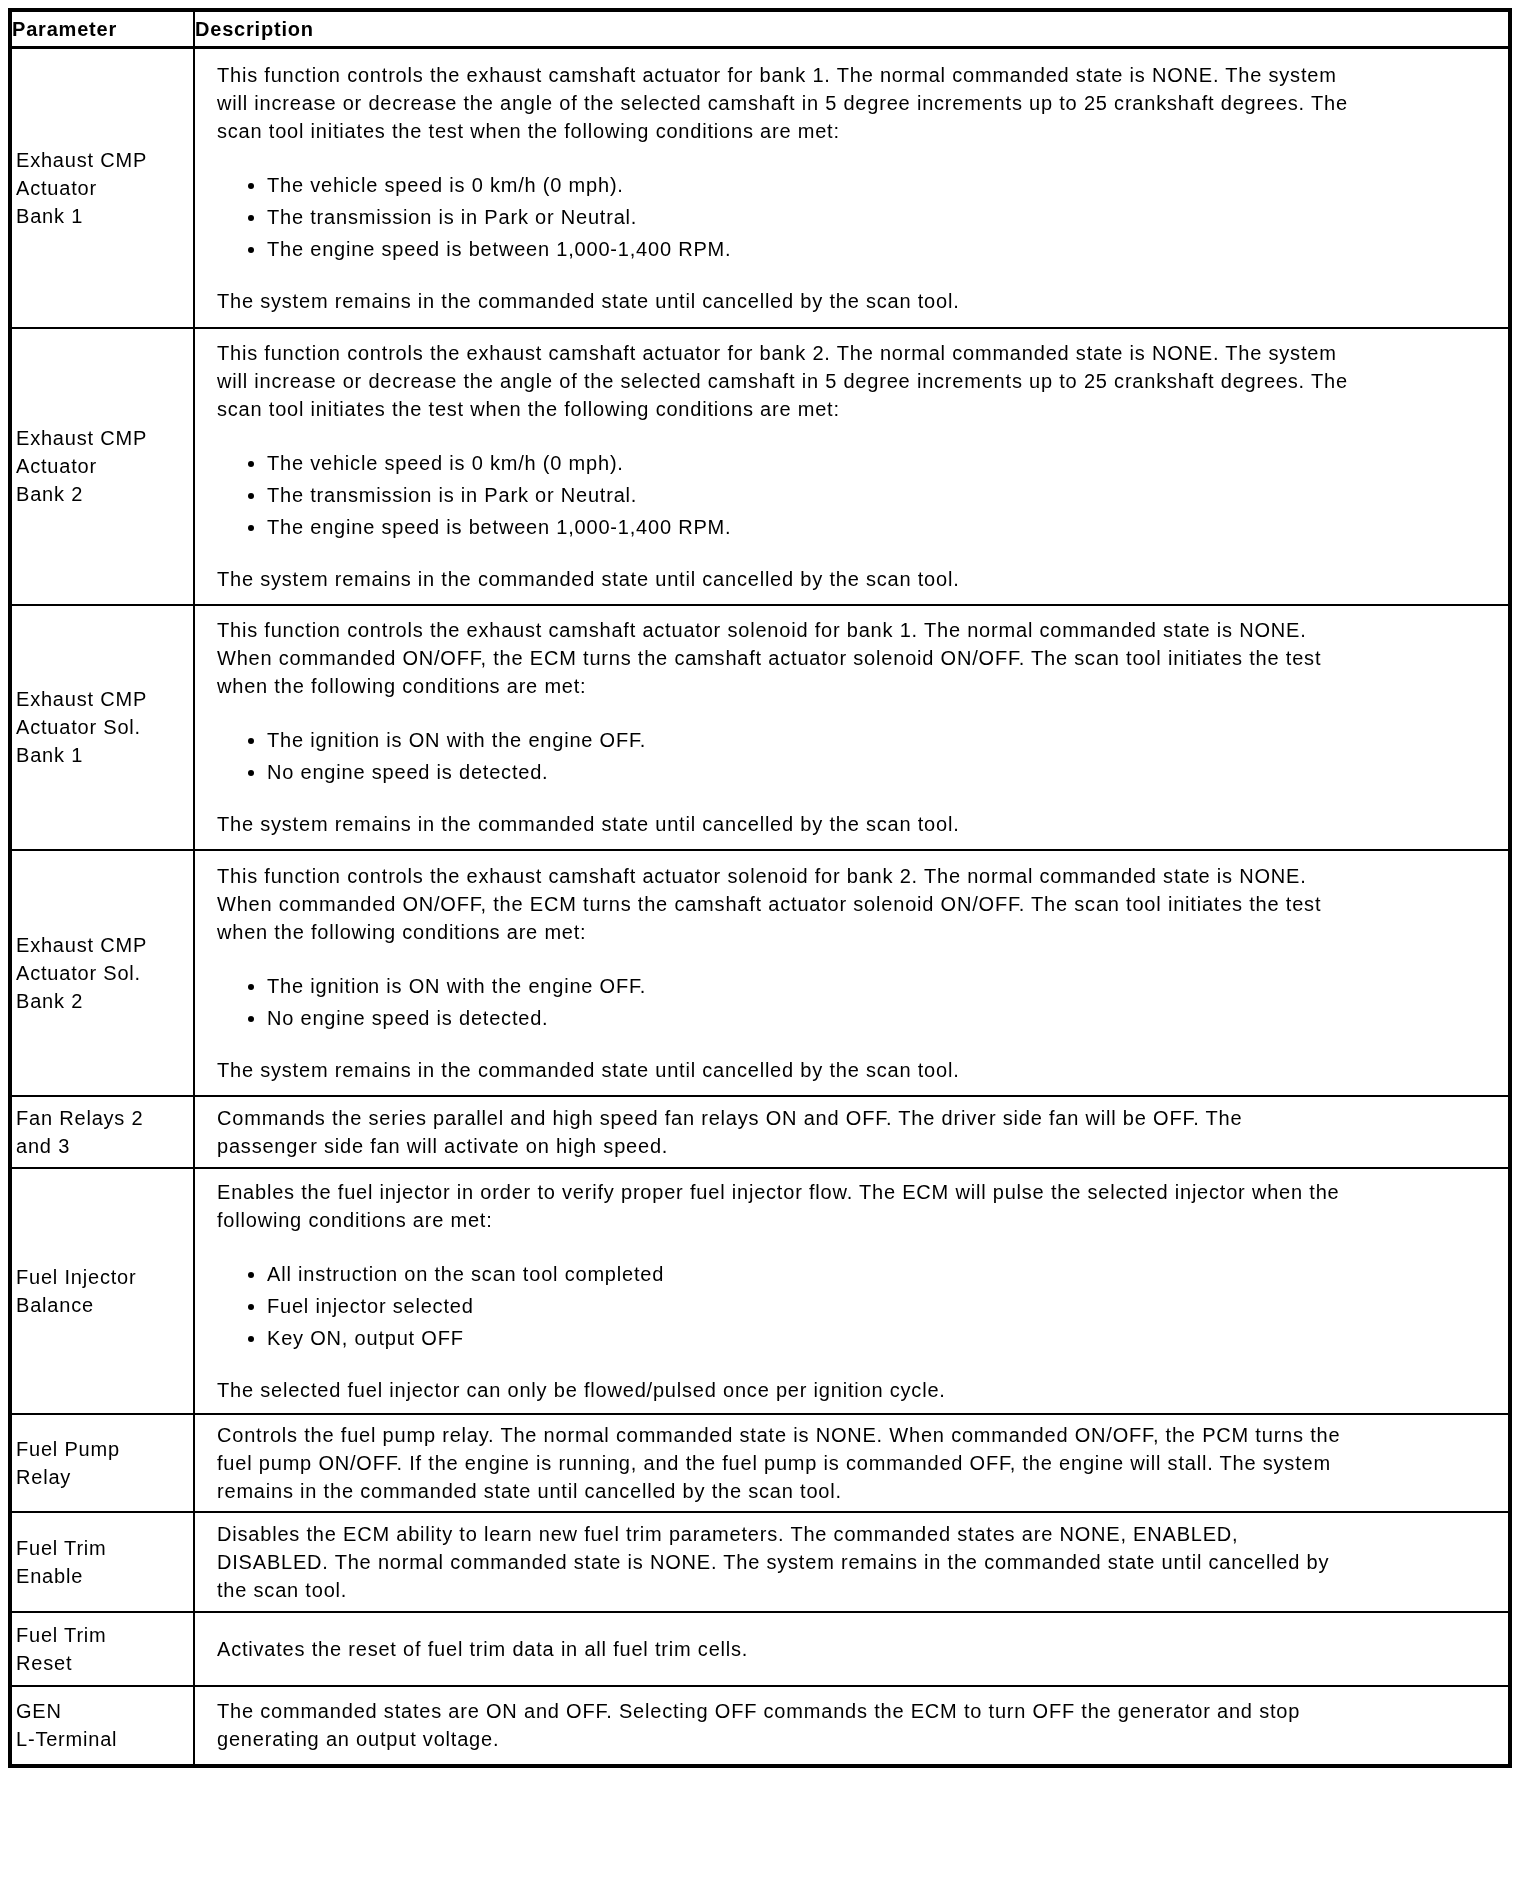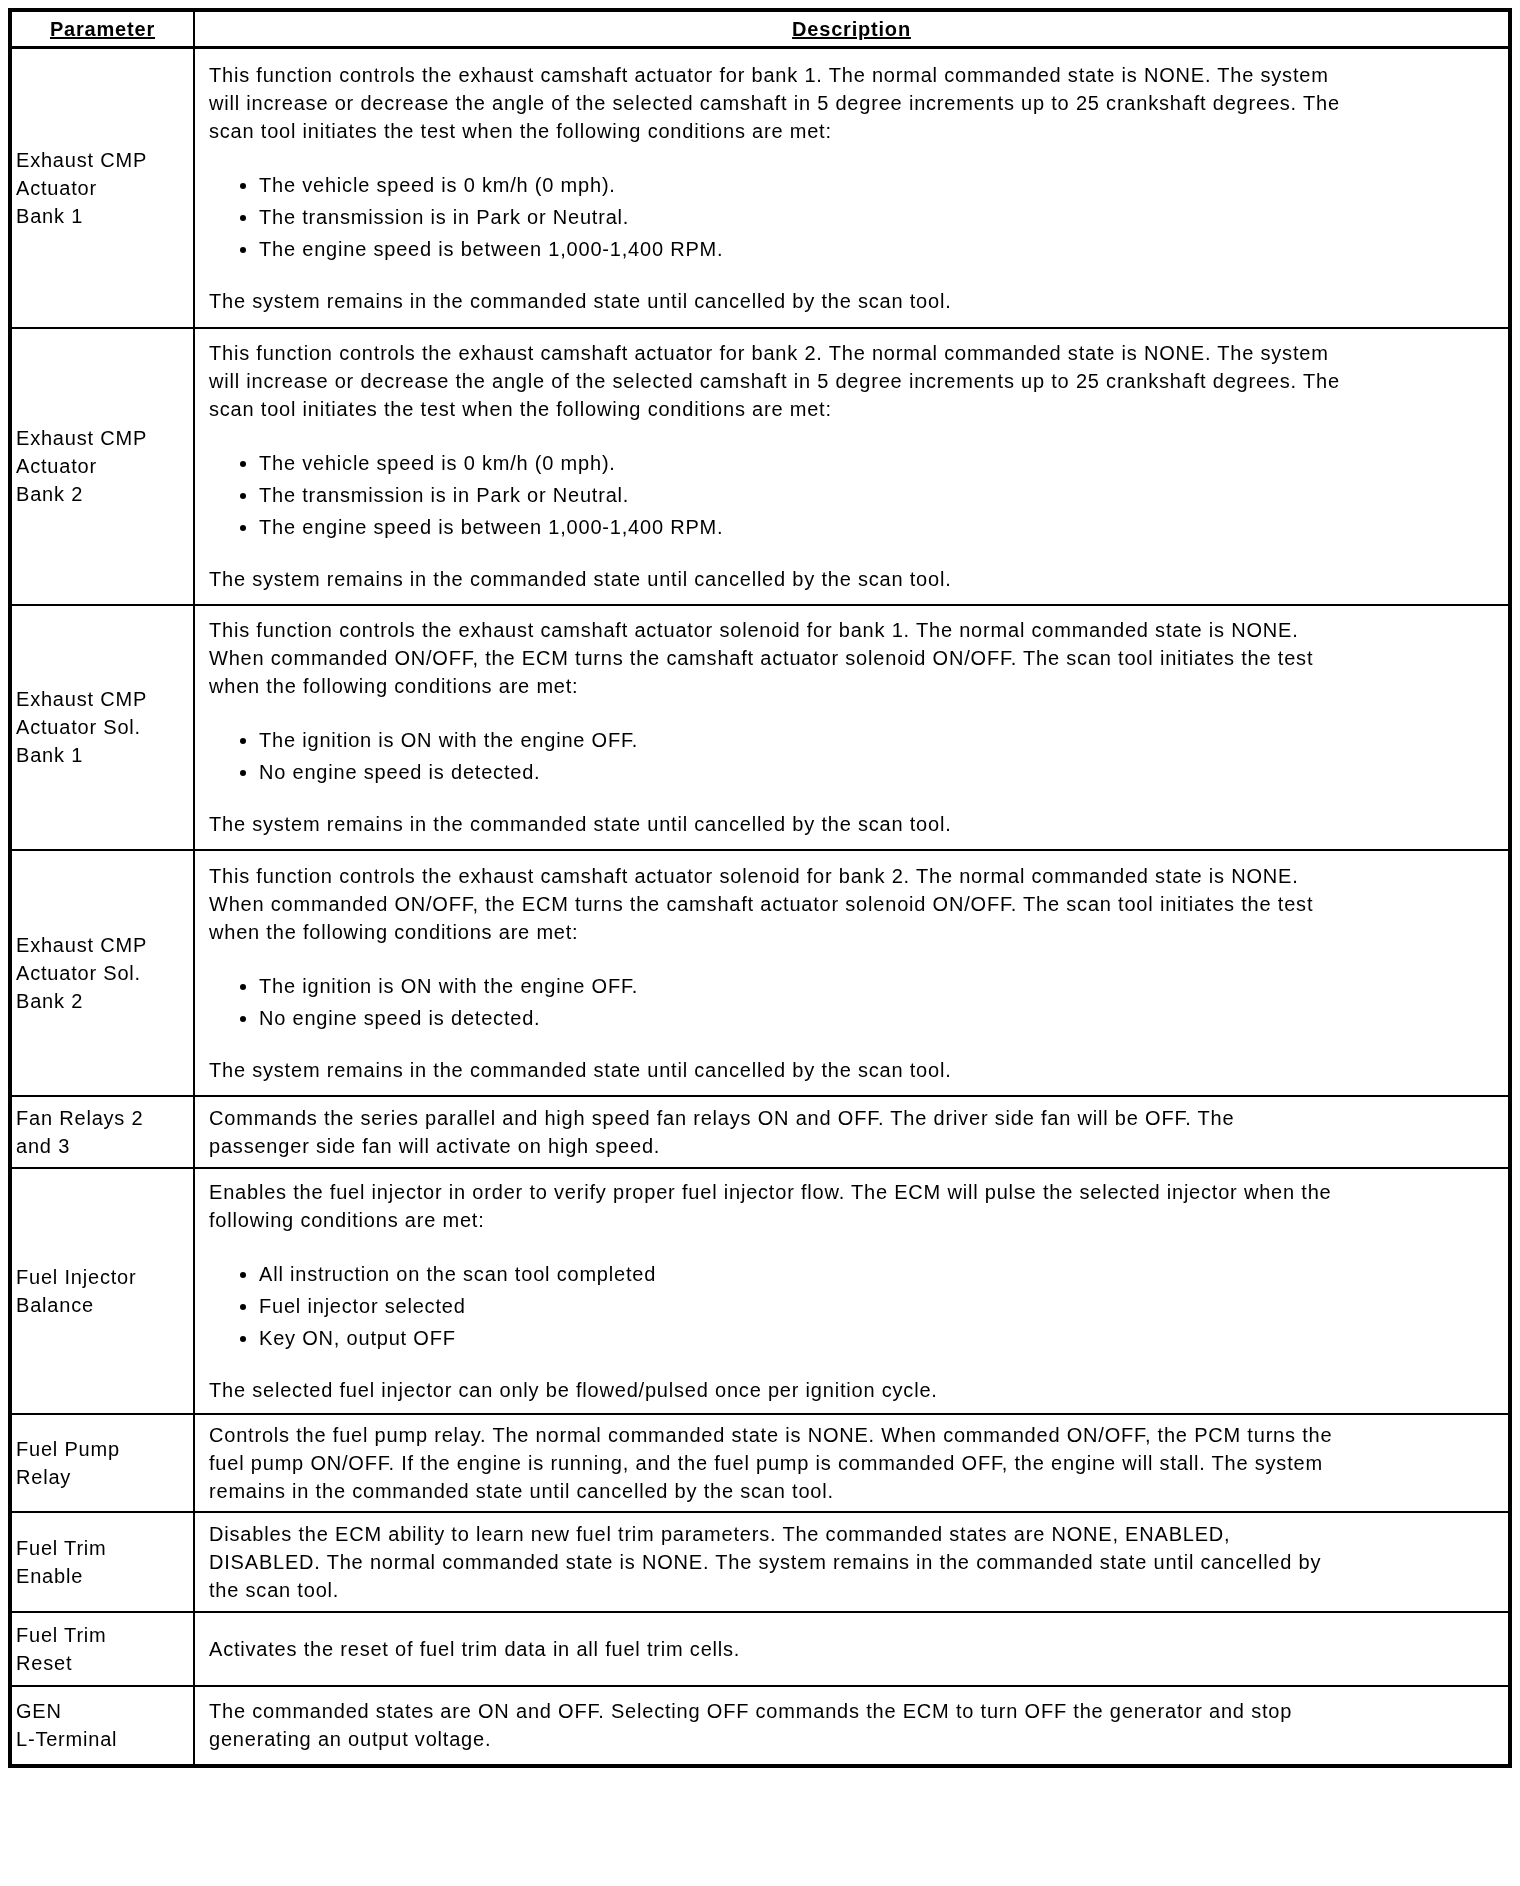--- a/index.html
+++ b/index.html
@@ -26,33 +26,32 @@
     letter-spacing: 0.8px;
     table-layout: fixed;
   }
   col.c-param { width: 184px; }
   th, td {
     border: 2px solid #000;
     vertical-align: middle;
   }
   thead th {
     font-weight: bold;
-    text-align: center;
+    text-align: left;
     height: 34px;
     border-bottom: 3px solid #000;
     padding: 0;
-    text-decoration: underline;
   }
   td.param {
     padding: 4px 20px 4px 4px;
     white-space: pre-line;
     vertical-align: middle;
   }
   td.desc {
-    padding: 6px 8px 6px 14px;
+    padding: 6px 8px 6px 22px;
     vertical-align: middle;
   }
   p.block {
     margin: 0;
     white-space: pre-line;
   }
   ul.conds {
     margin: 26px 0 24px 0;
     padding-left: 50px;
     list-style: disc;

